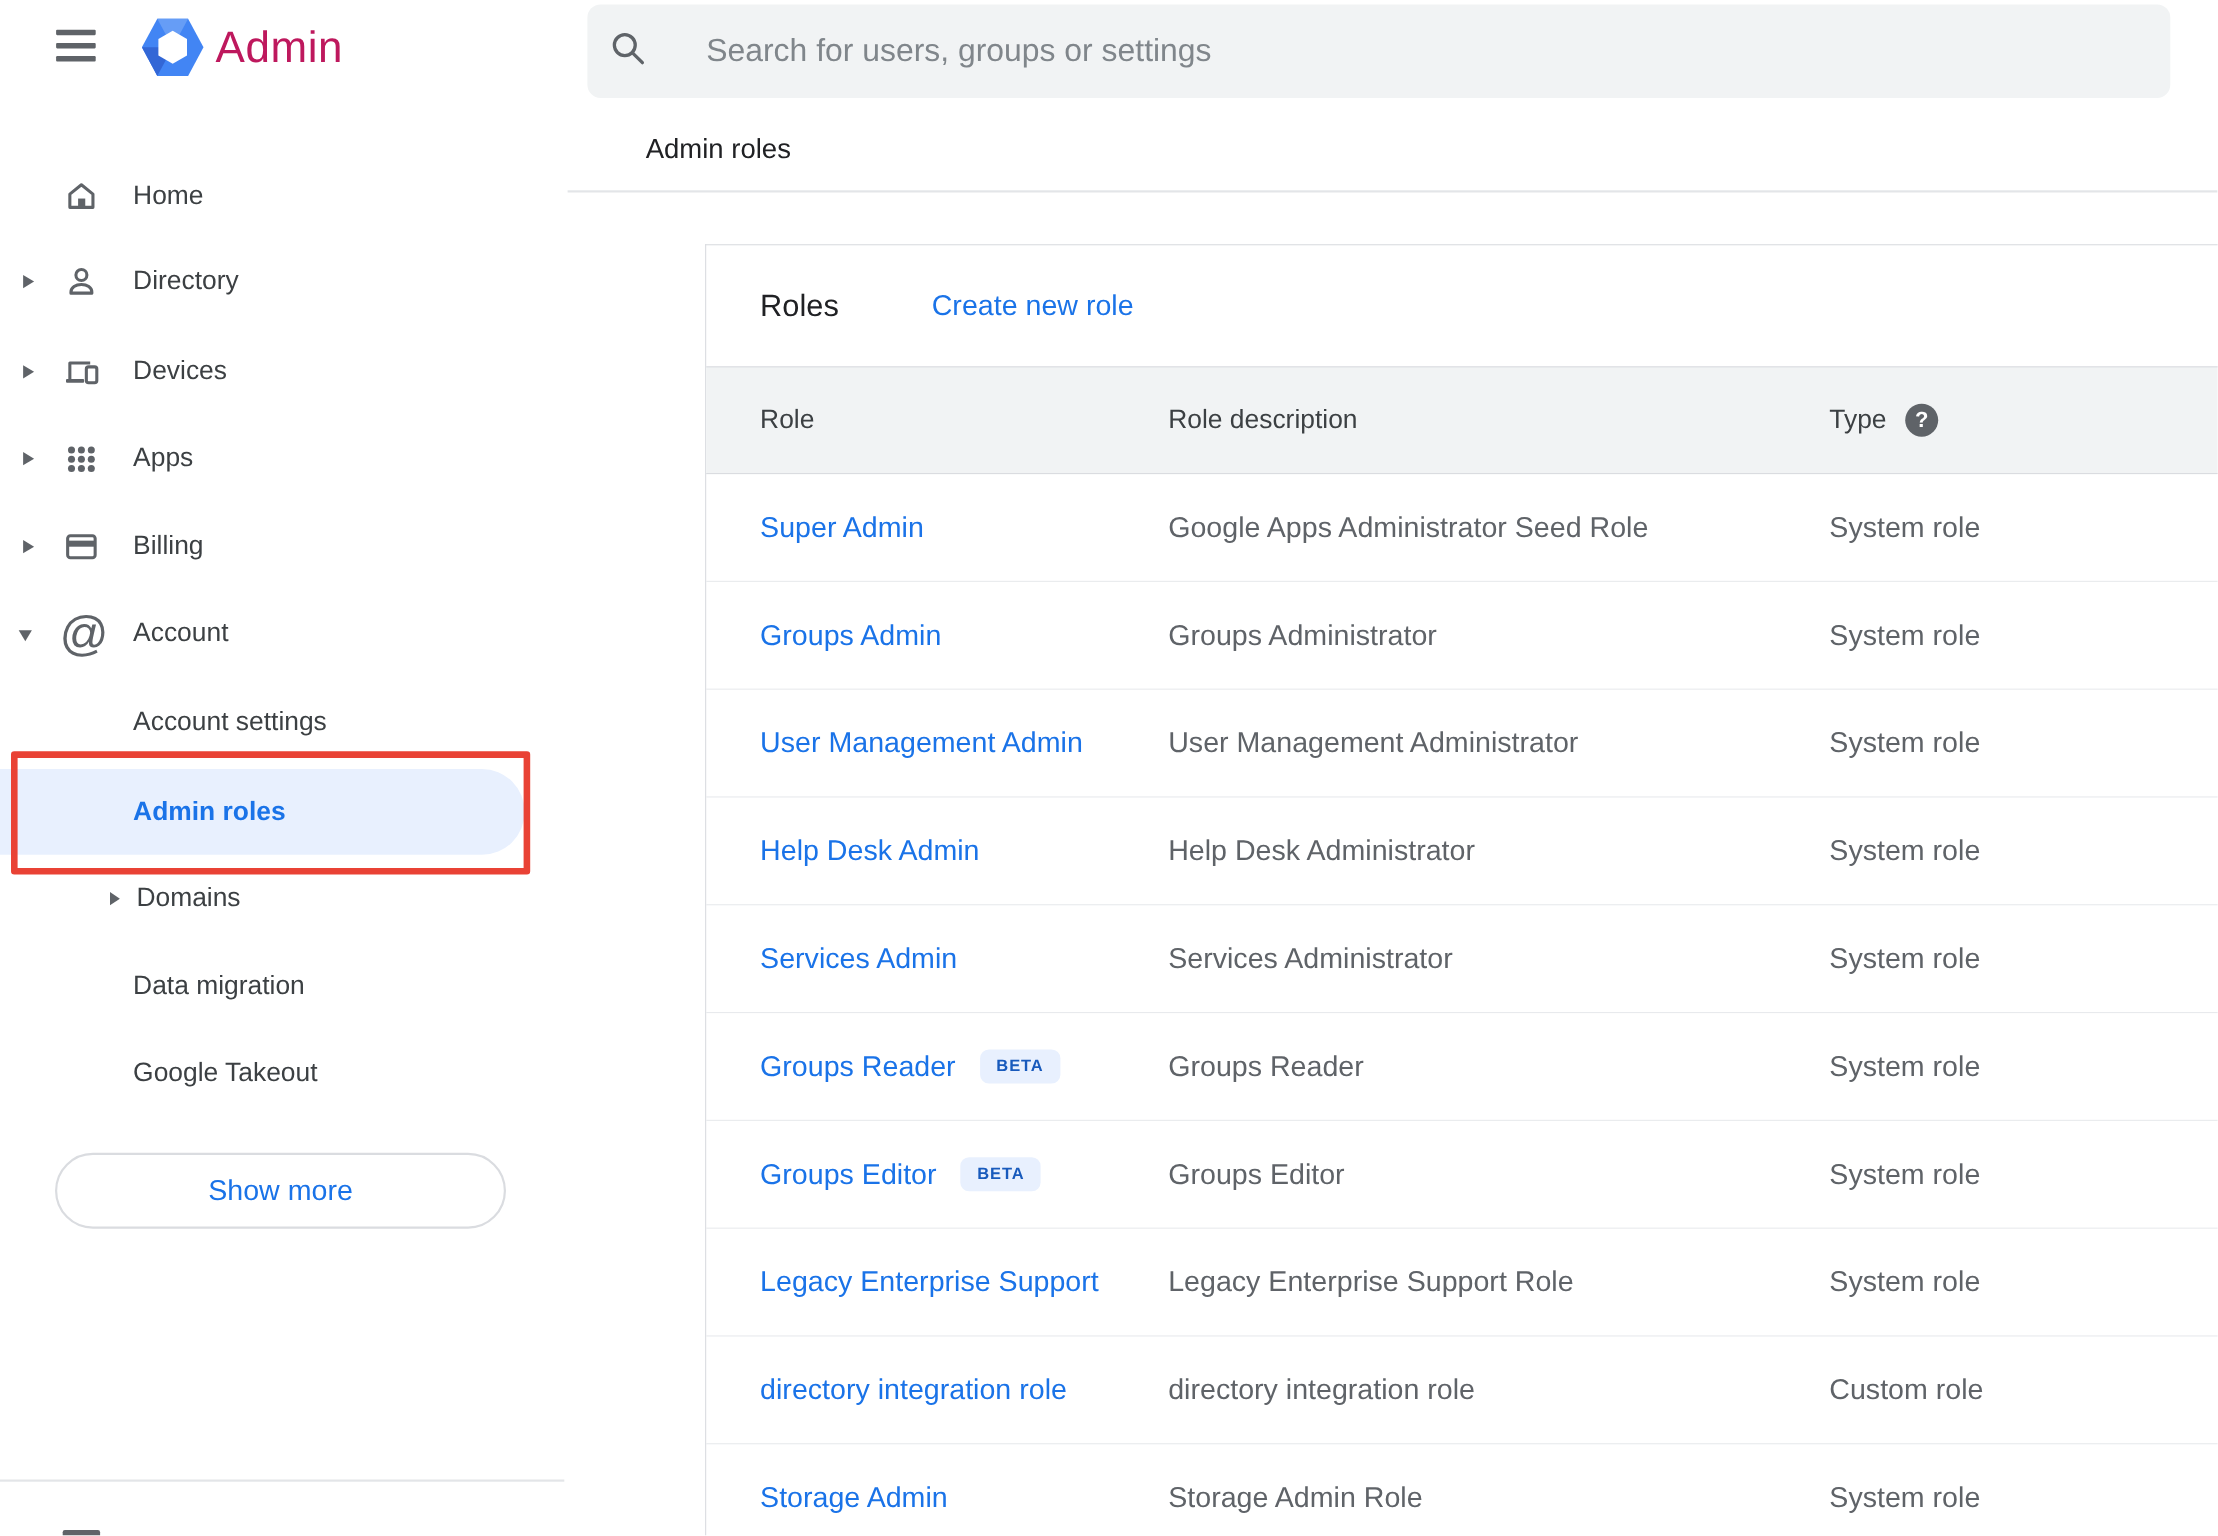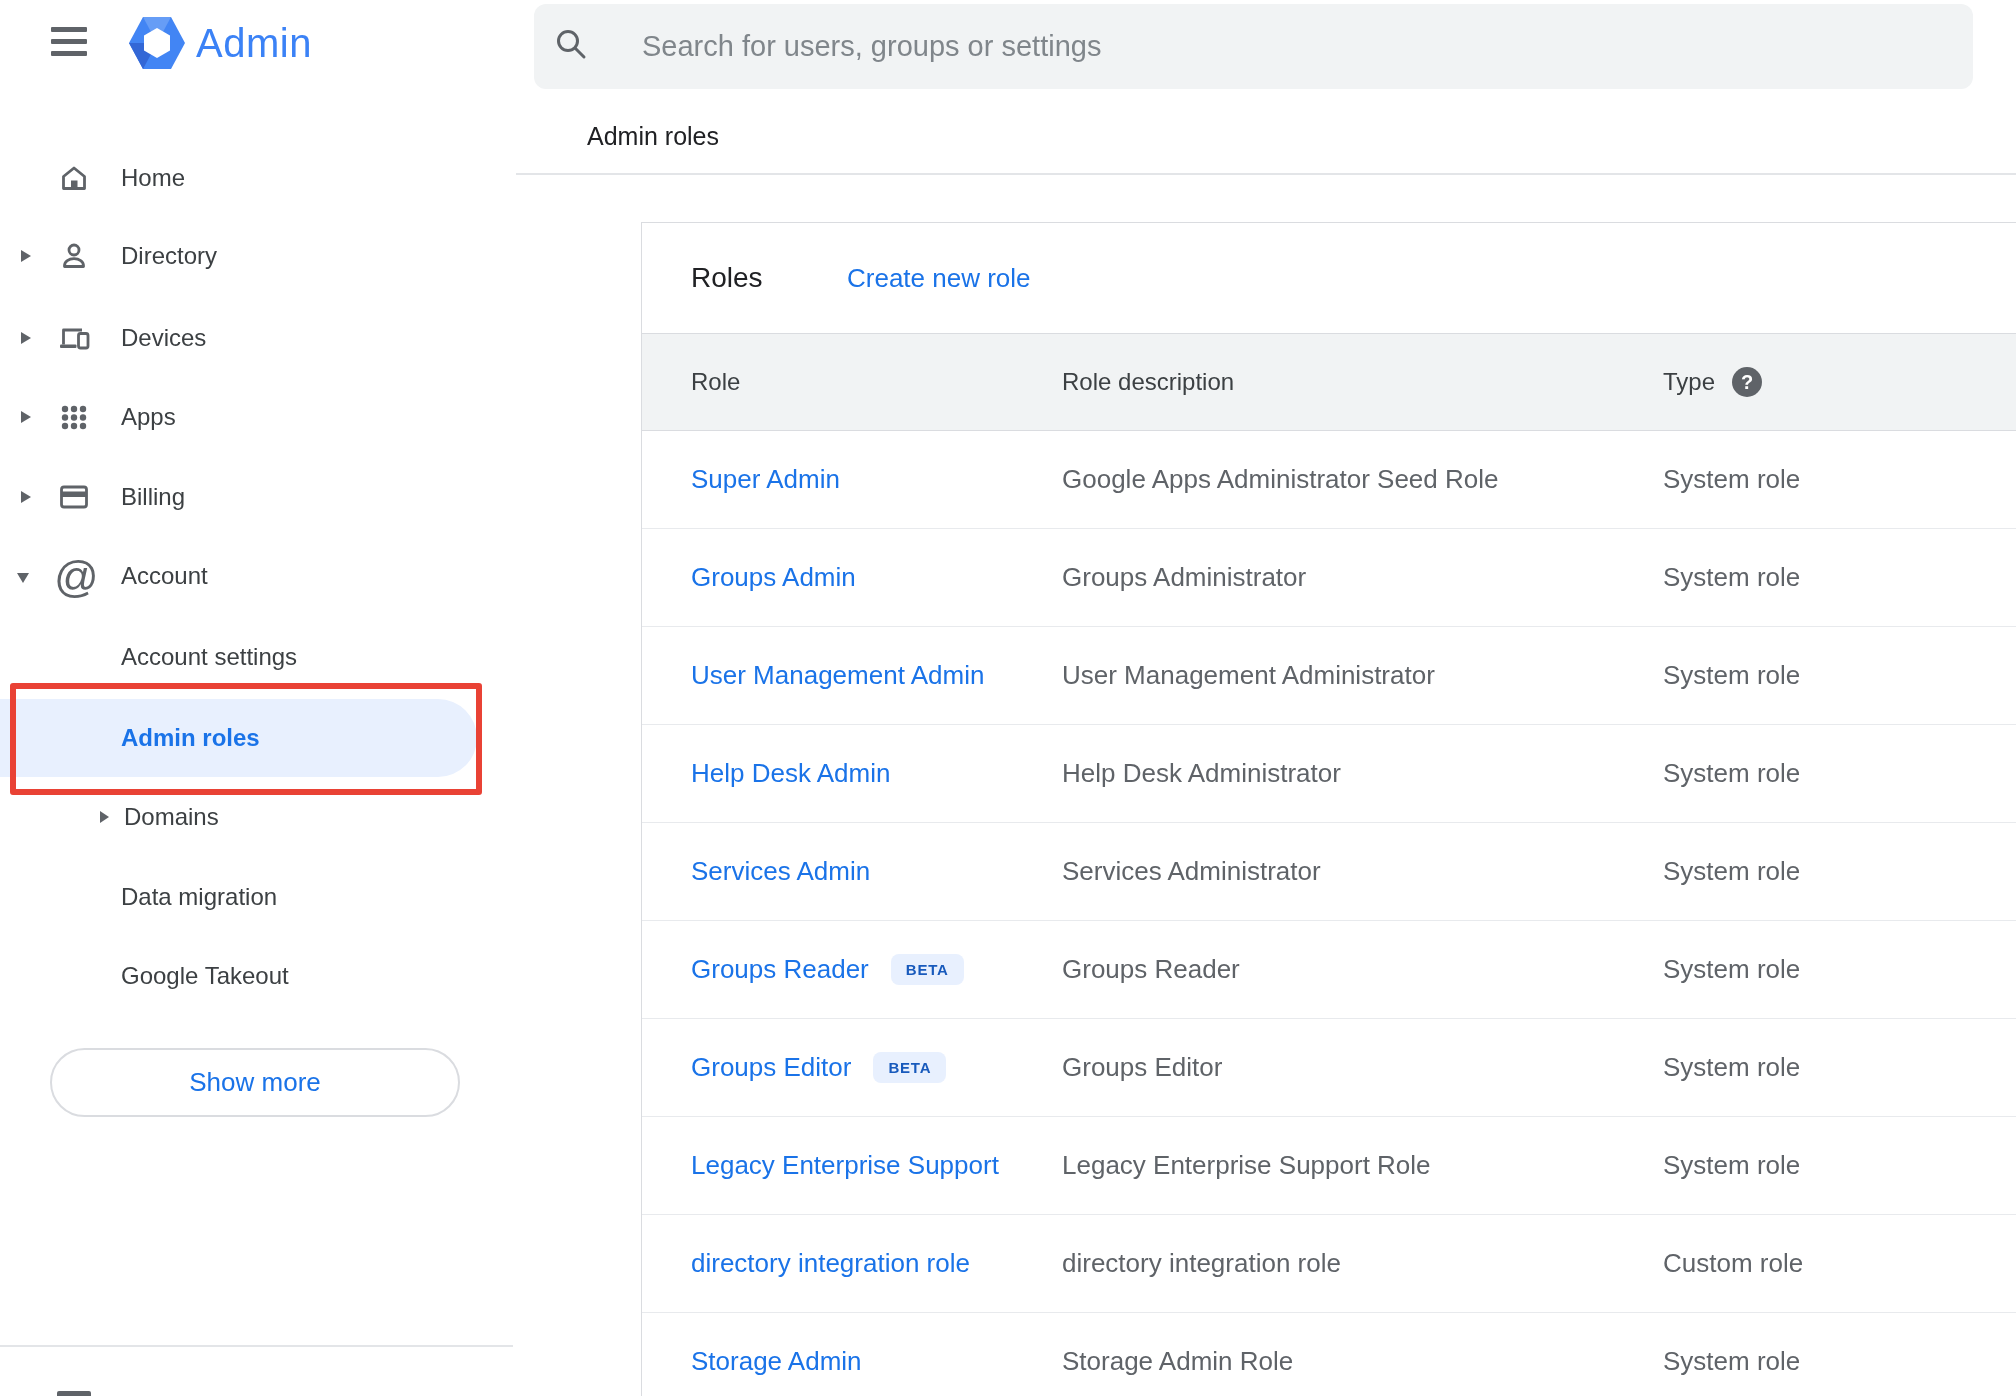--- a/index.html
+++ b/index.html
@@ -6,21 +6,21 @@
   html,body { width:2016px; height:1396px; }
   body {
     position:relative; overflow:hidden; background:#ffffff;
     font-family:"Liberation Sans", sans-serif; color:#3c4043;
   }
   
   .sidebar { position:absolute; left:0; top:0; width:516px; height:1396px; background:#fff; }
   .hamburger { position:absolute; left:51px; top:27px; width:36px; height:31px; cursor:pointer; }
   .hamburger span { display:block; width:36px; height:4.5px; background:#5f6368; border-radius:1px; margin-bottom:7.5px; }
   .logo { position:absolute; left:128px; top:14px; width:58px; height:58px; }
-  .brand { position:absolute; left:196px; top:21px; font-size:40px; color:#3b82f6; letter-spacing:0.5px; }
+  .brand { position:absolute; left:196px; top:21px; font-size:40px; color:#be185d; letter-spacing:0.5px; }
   .nav-item { position:absolute; left:0; width:516px; height:80px; cursor:pointer; }
   .nav-tri { position:absolute; left:21px; top:34px; width:0; height:0;
              border-top:6.5px solid transparent; border-bottom:6.5px solid transparent; border-left:10px solid #5f6368; }
   .nav-tri-down { position:absolute; left:17px; top:37px; width:0; height:0;
              border-left:6.5px solid transparent; border-right:6.5px solid transparent; border-top:10px solid #5f6368; }
   .nav-icon { position:absolute; left:57px; top:23px; width:34px; height:34px; }
   .at-icon { position:absolute; left:54px; top:16px; width:40px; font-size:44px; font-weight:400; color:#5f6368; text-align:center; }
   .nav-label { position:absolute; left:121px; top:50%; transform:translateY(-50%); font-size:24px; color:#3c4043; white-space:nowrap; }
   .sub-tri { position:absolute; left:100px; top:34px; width:0; height:0;
              border-top:6px solid transparent; border-bottom:6px solid transparent; border-left:9px solid #5f6368; }

